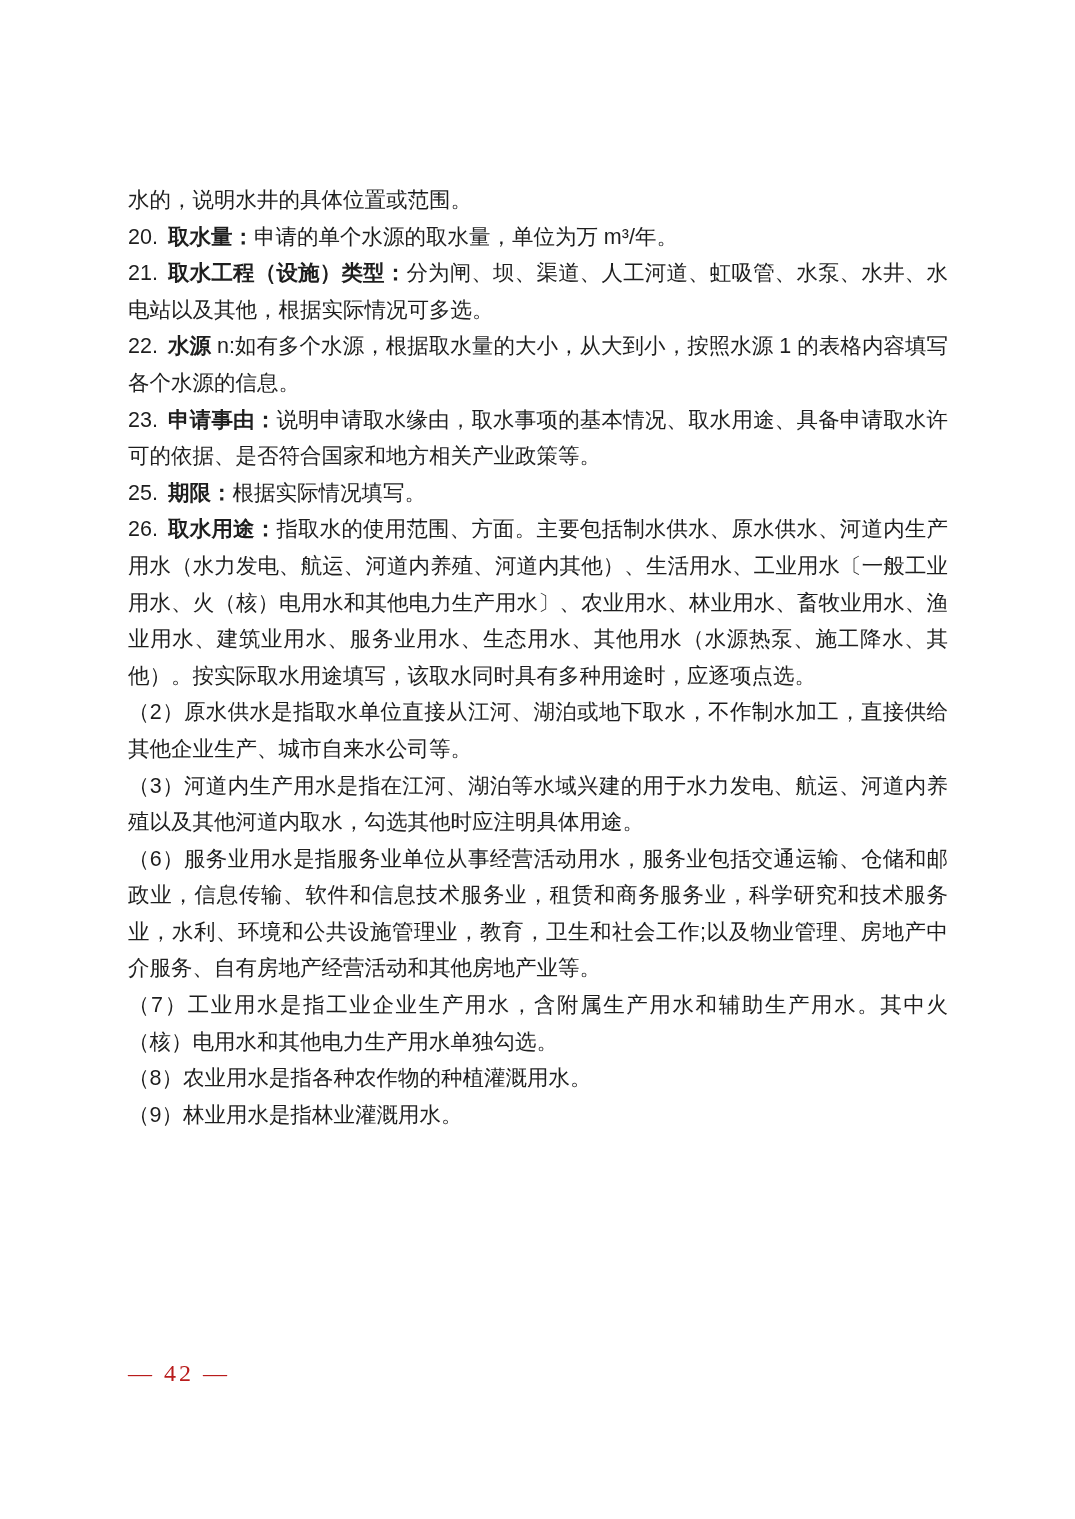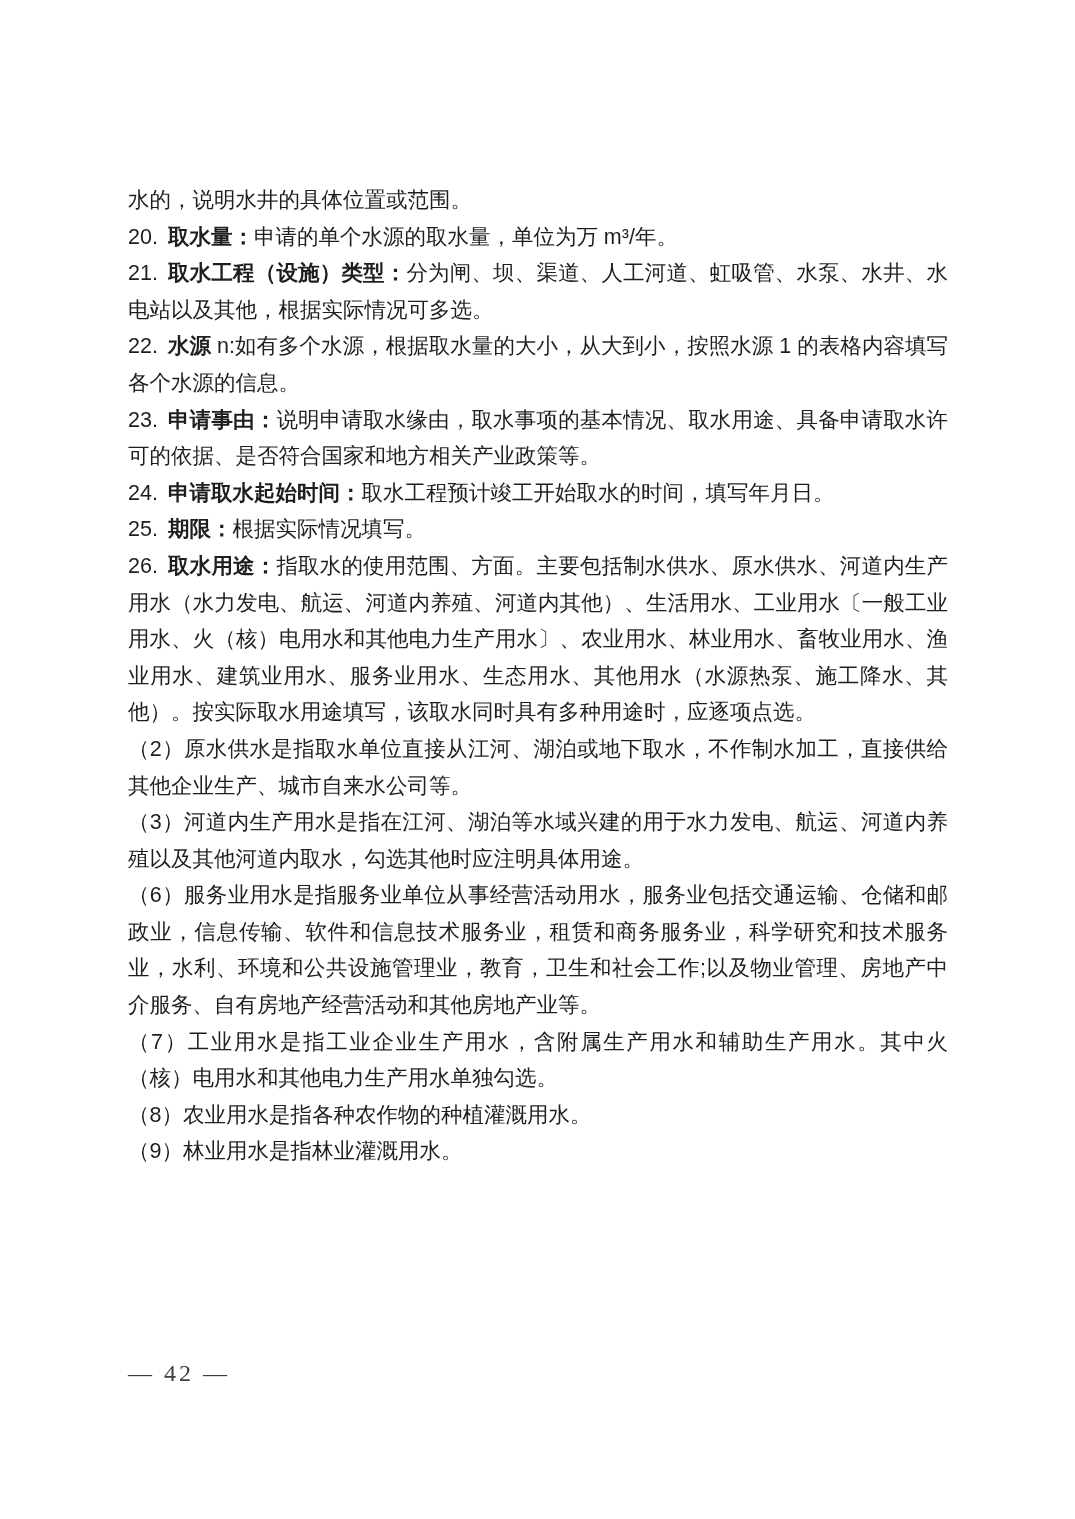--- a/index.html
+++ b/index.html
@@ -37,34 +37,33 @@
   .label {
     font-weight: 700;
   }
   .pagenum {
     position: absolute;
     left: 128px;
     top: 1360px;
     font-family: "Liberation Serif", "DejaVu Serif", serif;
     font-size: 24px;
     letter-spacing: 3px;
-    color: #404040;
+    color: #b91c1c;
   }
 </style>
 </head>
 <body>
 
 <div class="page">
   <main class="content">
     <p class="para"><span class="num"></span><span class="label"></span><span class="text">水的，说明水井的具体位置或范围。</span></p>
     <p class="para"><span class="num">20.</span><span class="label">取水量：</span><span class="text">申请的单个水源的取水量，单位为万 m³/年。</span></p>
     <p class="para"><span class="num">21.</span><span class="label">取水工程（设施）类型：</span><span class="text">分为闸、坝、渠道、人工河道、虹吸管、水泵、水井、水电站以及其他，根据实际情况可多选。</span></p>
     <p class="para"><span class="num">22.</span><span class="label">水源</span><span class="text"> n:如有多个水源，根据取水量的大小，从大到小，按照水源 1 的表格内容填写各个水源的信息。</span></p>
     <p class="para"><span class="num">23.</span><span class="label">申请事由：</span><span class="text">说明申请取水缘由，取水事项的基本情况、取水用途、具备申请取水许可的依据、是否符合国家和地方相关产业政策等。</span></p>
-    <p class="para"><span class="num">24.</span><span class="label">申请取水起始时间：</span><span class="text">取水工程预计竣工开始取水的时间，填写年月日。</span></p>
     <p class="para"><span class="num">25.</span><span class="label">期限：</span><span class="text">根据实际情况填写。</span></p>
     <p class="para"><span class="num">26.</span><span class="label">取水用途：</span><span class="text">指取水的使用范围、方面。主要包括制水供水、原水供水、河道内生产用水（水力发电、航运、河道内养殖、河道内其他）、生活用水、工业用水〔一般工业用水、火（核）电用水和其他电力生产用水〕、农业用水、林业用水、畜牧业用水、渔业用水、建筑业用水、服务业用水、生态用水、其他用水（水源热泵、施工降水、其他）。按实际取水用途填写，该取水同时具有多种用途时，应逐项点选。</span></p>
     <p class="para"><span class="num"></span><span class="label"></span><span class="text">（2）原水供水是指取水单位直接从江河、湖泊或地下取水，不作制水加工，直接供给其他企业生产、城市自来水公司等。</span></p>
     <p class="para"><span class="num"></span><span class="label"></span><span class="text">（3）河道内生产用水是指在江河、湖泊等水域兴建的用于水力发电、航运、河道内养殖以及其他河道内取水，勾选其他时应注明具体用途。</span></p>
     <p class="para"><span class="num"></span><span class="label"></span><span class="text">（6）服务业用水是指服务业单位从事经营活动用水，服务业包括交通运输、仓储和邮政业，信息传输、软件和信息技术服务业，租赁和商务服务业，科学研究和技术服务业，水利、环境和公共设施管理业，教育，卫生和社会工作;以及物业管理、房地产中介服务、自有房地产经营活动和其他房地产业等。</span></p>
     <p class="para"><span class="num"></span><span class="label"></span><span class="text">（7）工业用水是指工业企业生产用水，含附属生产用水和辅助生产用水。其中火（核）电用水和其他电力生产用水单独勾选。</span></p>
     <p class="para"><span class="num"></span><span class="label"></span><span class="text">（8）农业用水是指各种农作物的种植灌溉用水。</span></p>
     <p class="para"><span class="num"></span><span class="label"></span><span class="text">（9）林业用水是指林业灌溉用水。</span></p>
   </main>
   <footer class="pagenum">— 42 —</footer>

